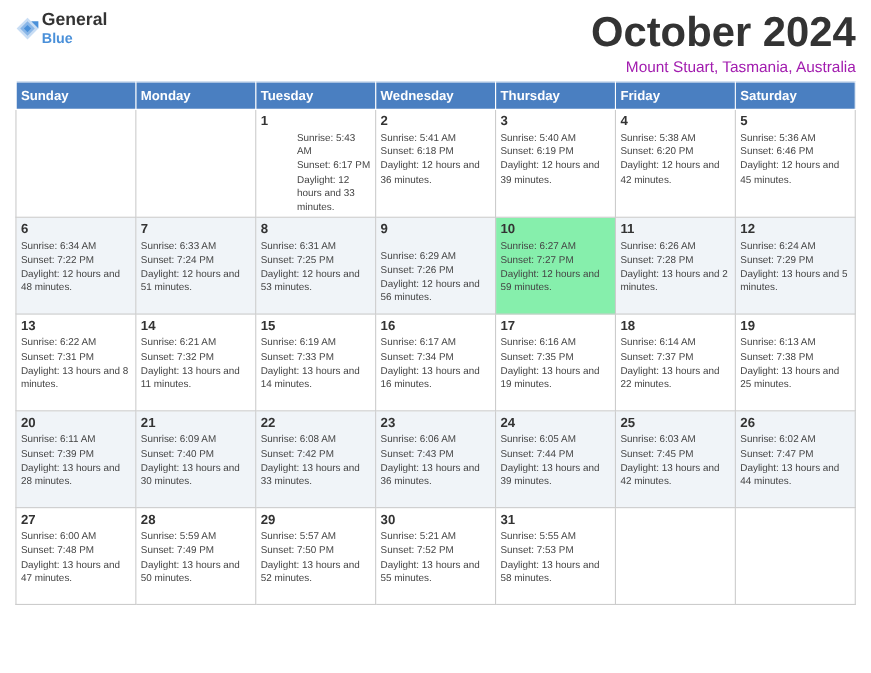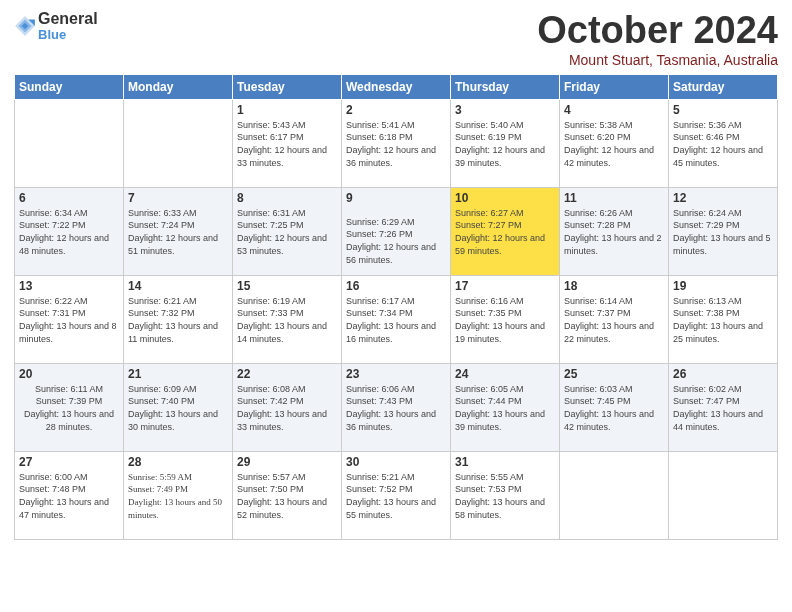--- a/index.html
+++ b/index.html
@@ -50,21 +50,21 @@
       text-align: right;
     }
     .month-title {
       font-size: 38px;
       font-weight: bold;
       color: #333;
       line-height: 1.1;
     }
     .subtitle {
       font-size: 14px;
-      color: #7f1d1d;
+      color: #a21caf;
     }
     .calendar {
       width: 100%;
       border-collapse: collapse;
       table-layout: fixed;
     }
     .calendar th {
       background: #4a7fc1;
       color: #fff;
       font-size: 12px;
@@ -137,21 +137,21 @@
         <th>Friday</th>
         <th>Saturday</th>
       </tr>
     </thead>
     <tbody id="calendar-body">
     <tr>
           <td class="empty-cell" style="background: rgb(255, 255, 255);"></td>
           <td class="empty-cell" style="background: rgb(255, 255, 255);"></td>
           <td style="background: rgb(255, 255, 255);">
             <span class="day-number">1</span>
-            <div class="day-info" style="white-space: pre-line;">Sunrise: 5:43 AM
+            <div class="day-info" style="white-space: pre-line; margin-left: 33px;">Sunrise: 5:43 AM
 Sunset: 6:17 PM
 Daylight: 12 hours and 33 minutes.</div>
           </td>
           <td style="background: rgb(255, 255, 255);">
             <span class="day-number">2</span>
             <div class="day-info" style="white-space: pre-line;">Sunrise: 5:41 AM
 Sunset: 6:18 PM
 Daylight: 12 hours and 36 minutes.</div>
           </td>
           <td style="background: rgb(255, 255, 255);">
@@ -191,21 +191,21 @@
             <div class="day-info" style="white-space: pre-line;">Sunrise: 6:31 AM
 Sunset: 7:25 PM
 Daylight: 12 hours and 53 minutes.</div>
           </td>
           <td style="background: rgb(240, 244, 248);">
             <span class="day-number">9</span>
             <div class="day-info" style="white-space: pre-line; margin-top: 11px;">Sunrise: 6:29 AM
 Sunset: 7:26 PM
 Daylight: 12 hours and 56 minutes.</div>
           </td>
-          <td style="background: #fde047;">
+          <td style="background: #86efac;">
             <span class="day-number">10</span>
             <div class="day-info" style="white-space: pre-line;">Sunrise: 6:27 AM
 Sunset: 7:27 PM
 Daylight: 12 hours and 59 minutes.</div>
           </td>
           <td style="background: rgb(240, 244, 248);">
             <span class="day-number">11</span>
             <div class="day-info" style="white-space: pre-line;">Sunrise: 6:26 AM
 Sunset: 7:28 PM
 Daylight: 13 hours and 2 minutes.</div>
@@ -257,21 +257,21 @@
           <td style="background: rgb(255, 255, 255);">
             <span class="day-number">19</span>
             <div class="day-info" style="white-space: pre-line;">Sunrise: 6:13 AM
 Sunset: 7:38 PM
 Daylight: 13 hours and 25 minutes.</div>
           </td>
         </tr>
         <tr>
           <td style="background: rgb(240, 244, 248);">
             <span class="day-number">20</span>
-            <div class="day-info" style="white-space: pre-line; text-align: center;">Sunrise: 6:11 AM
+            <div class="day-info" style="white-space: pre-line;">Sunrise: 6:11 AM
 Sunset: 7:39 PM
 Daylight: 13 hours and 28 minutes.</div>
           </td>
           <td style="background: rgb(240, 244, 248);">
             <span class="day-number">21</span>
             <div class="day-info" style="white-space: pre-line;">Sunrise: 6:09 AM
 Sunset: 7:40 PM
 Daylight: 13 hours and 30 minutes.</div>
           </td>
           <td style="background: rgb(240, 244, 248);">
@@ -307,21 +307,21 @@
         </tr>
         <tr>
           <td style="background: rgb(255, 255, 255);">
             <span class="day-number">27</span>
             <div class="day-info" style="white-space: pre-line;">Sunrise: 6:00 AM
 Sunset: 7:48 PM
 Daylight: 13 hours and 47 minutes.</div>
           </td>
           <td style="background: rgb(255, 255, 255);">
             <span class="day-number">28</span>
-            <div class="day-info" style="white-space: pre-line; font-family: Liberation Serif, serif;">Sunrise: 5:59 AM
+            <div class="day-info" style="white-space: pre-line;">Sunrise: 5:59 AM
 Sunset: 7:49 PM
 Daylight: 13 hours and 50 minutes.</div>
           </td>
           <td style="background: rgb(255, 255, 255);">
             <span class="day-number">29</span>
             <div class="day-info" style="white-space: pre-line;">Sunrise: 5:57 AM
 Sunset: 7:50 PM
 Daylight: 13 hours and 52 minutes.</div>
           </td>
           <td style="background: rgb(255, 255, 255);">

